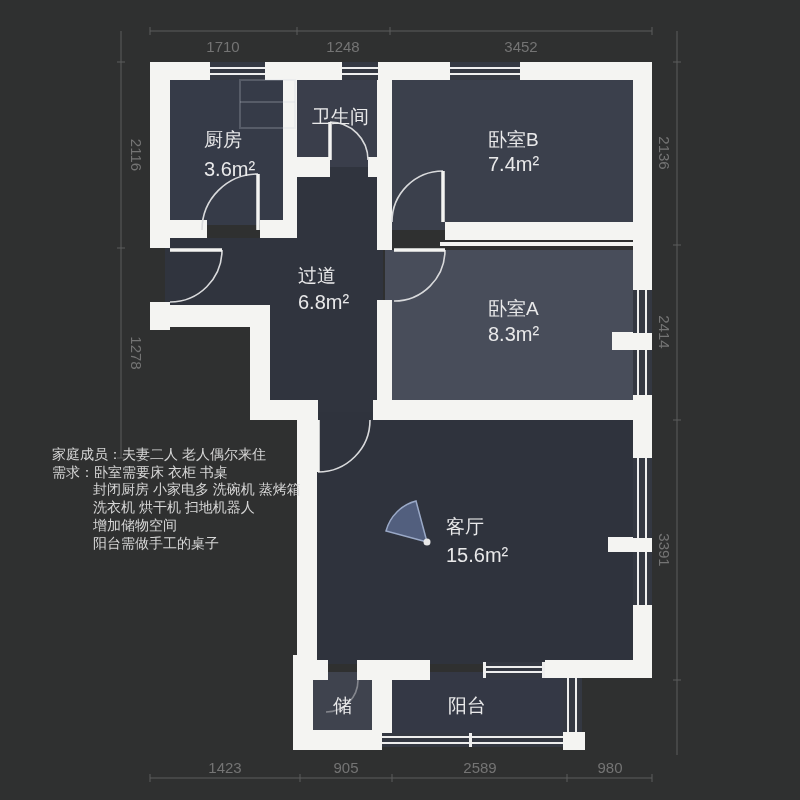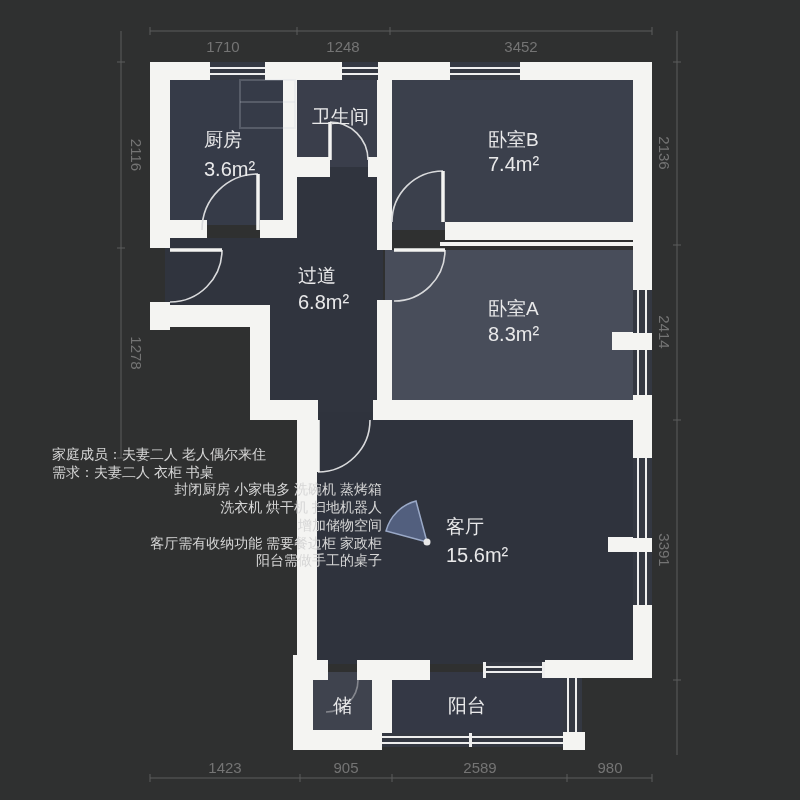--- a/index.html
+++ b/index.html
@@ -2,21 +2,21 @@
 <html><head>
 <meta charset="utf-8">
 <style>
   html,body{margin:0;padding:0;background:#2f3030;}
   #canvas{position:relative;width:800px;height:800px;background:#2f3030;overflow:hidden;
           font-family:"Liberation Sans","DejaVu Sans",sans-serif;}
   #plan-svg{position:absolute;left:0;top:0;}
   #notes{position:absolute;left:32px;top:446px;width:330px;color:#d6d6d6;
          font-size:14px;line-height:17.7px;white-space:nowrap;margin-left:20px;}
   #notes .line{display:block;}
-  #notes .indent{padding-left:41px;text-align:right;}
+  #notes .indent{padding-left:41px;}
   text{font-family:"Liberation Sans","DejaVu Sans",sans-serif;}
 </style>
 </head>
 <body>
 
 <div id="canvas">
   <svg id="plan-svg" width="800" height="800" viewBox="0 0 800 800">
       <rect x="165" y="75" width="125" height="150" fill="#363b48"></rect>
       <rect x="290" y="75" width="95" height="92" fill="#3a3e4b"></rect>
       <rect x="385" y="75" width="253" height="155" fill="#3b404c"></rect>
@@ -149,20 +149,19 @@
       <text x="480" y="773" fill="#747474" font-size="15" text-anchor="middle">2589</text>
       <text x="610" y="773" fill="#747474" font-size="15" text-anchor="middle">980</text>
       <text x="136" y="160" fill="#747474" font-size="15" text-anchor="middle" transform="rotate(90 136 155)">2116</text>
       <text x="136" y="358" fill="#747474" font-size="15" text-anchor="middle" transform="rotate(90 136 353)">1278</text>
       <text x="664" y="158" fill="#747474" font-size="15" text-anchor="middle" transform="rotate(90 664 153)">2136</text>
       <text x="664" y="337" fill="#747474" font-size="15" text-anchor="middle" transform="rotate(90 664 332)">2414</text>
       <text x="664" y="555" fill="#747474" font-size="15" text-anchor="middle" transform="rotate(90 664 550)">3391</text>
     </svg>
   <div id="notes">
       <span class="line">家庭成员：夫妻二人 老人偶尔来住</span>
-      <span class="line">需求：夫妻二人 衣柜 书桌</span>
+      <span class="line">需求：卧室需要床 衣柜 书桌</span>
       <span class="line indent">封闭厨房 小家电多 洗碗机 蒸烤箱</span>
       <span class="line indent">洗衣机 烘干机 扫地机器人</span>
       <span class="line indent">增加储物空间</span>
-      <span class="line indent">客厅需有收纳功能 需要餐边柜 家政柜</span>
       <span class="line indent">阳台需做手工的桌子</span>
     </div>
 </div>
 
 </body></html>

